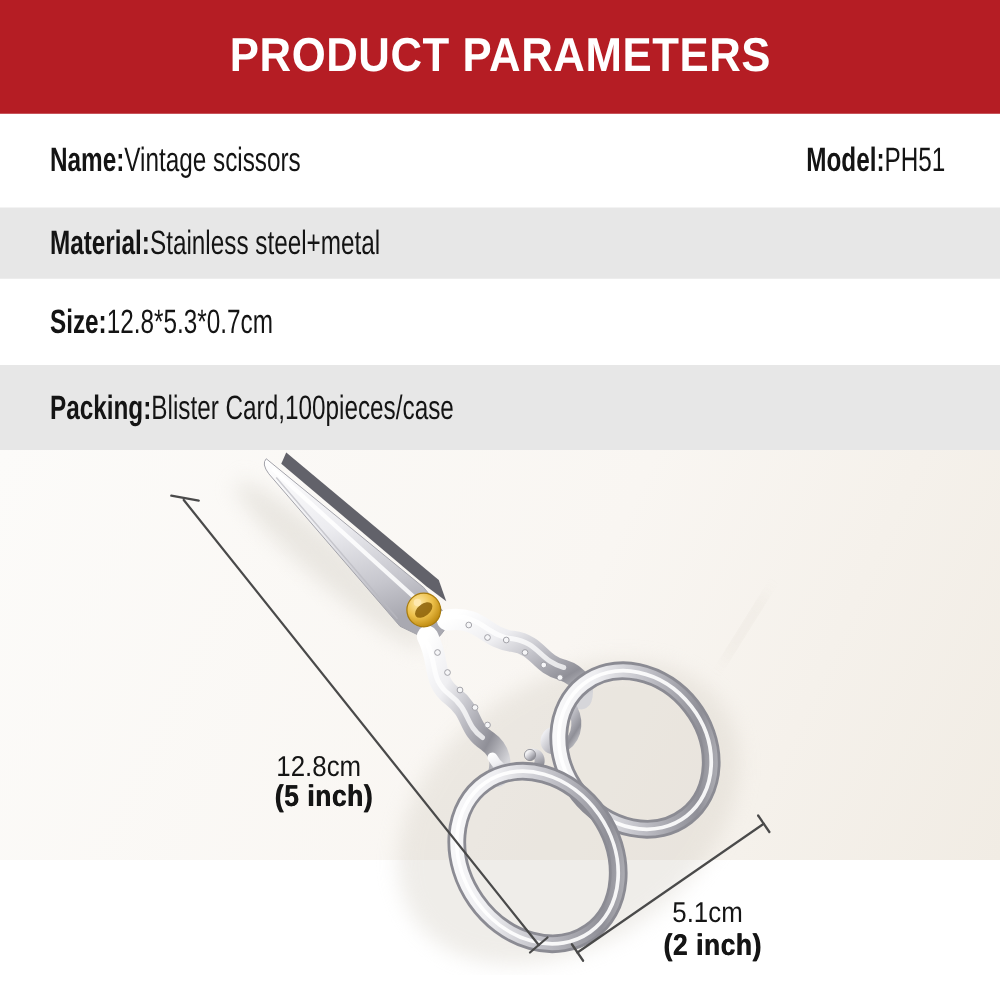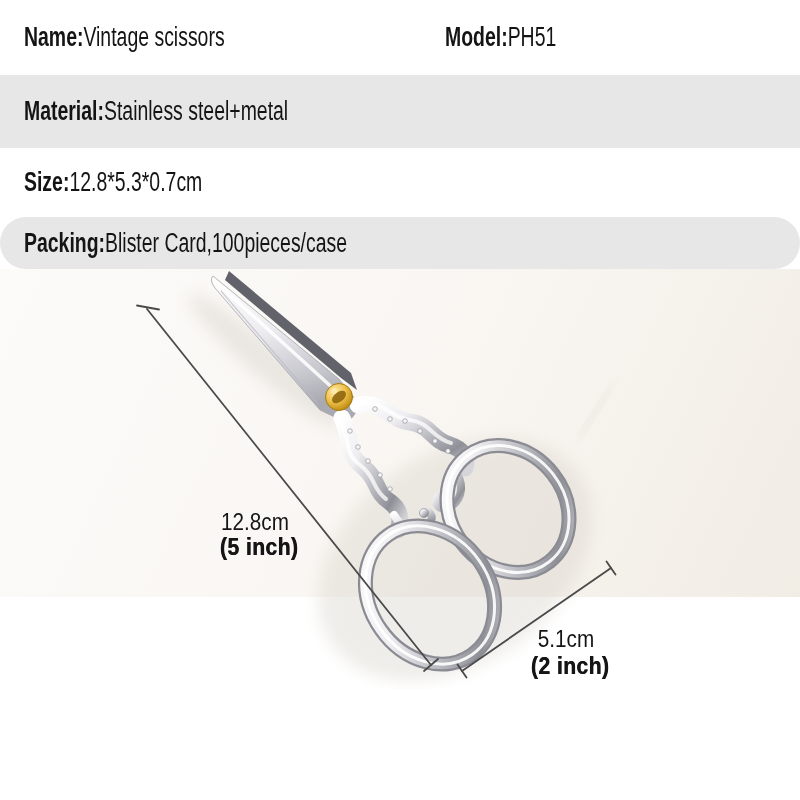--- a/index.html
+++ b/index.html
@@ -23,30 +23,30 @@
     font-size:38px;
     font-weight:bold;
     letter-spacing:0.5px;
     transform:scaleX(0.92);
     white-space:nowrap;
   }
   
   .spec-row{display:flex;width:100%;}
   .spec-row.alt{background:var(--row-gray,#e7e7e7);}
   .spec-row.r1{height:75px;}
-  .spec-row.r2{height:73px;}
+  .spec-row.r2{height:57px;}
   .spec-row.r3{height:69px;}
-  .spec-row.r4{height:52px;border-radius:31px;}
+  .spec-row.r4{height:68px;}
   .spec-cell{
     width:50%;
     display:flex;align-items:center;
     box-sizing:border-box;
   }
-  .spec-cell.left{padding-left:24px;}
-  .spec-cell.right{padding-left:45px;}
+  .spec-cell.left{padding-left:40px;}
+  .spec-cell.right{padding-left:45px;justify-content:flex-end;}
   .cell-line{
     display:inline-block;
     white-space:nowrap;
     font-size:27px;
     transform:scaleX(0.72);
     transform-origin:0 50%;
   }
   .cell-line.cond-62{font-size:24px;transform:scaleX(0.66);}
   .cell-line.cond-64{transform:scaleX(0.64);}
   .cell-label{font-weight:bold;}
@@ -78,20 +78,23 @@
   .pos-len-m{left:255px;top:253px;}
   .pos-len-i{left:259px;top:278px;}
   .pos-wid-m{left:566px;top:370px;}
   .pos-wid-i{left:570px;top:397px;}
 </style>
 </head>
 <body>
 
 <div class="page">
 
+  <header class="banner">
+    <h1 class="banner-title">PRODUCT PARAMETERS</h1>
+  </header>
 
   <section>
     <div class="spec-row r1">
       <div class="spec-cell left">
         <span class="cell-line"><b class="cell-label">Name:</b><span class="cell-value">Vintage scissors</span></span>
       </div>
       <div class="spec-cell right">
         <span class="cell-line"><b class="cell-label">Model:</b><span class="cell-value">PH51</span></span>
       </div>
     </div>

